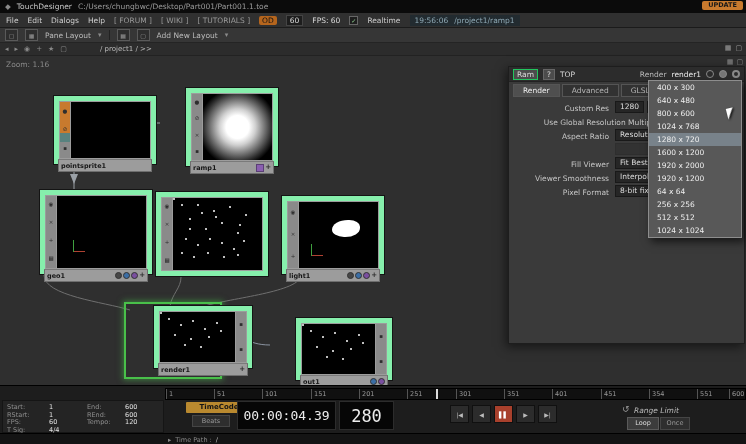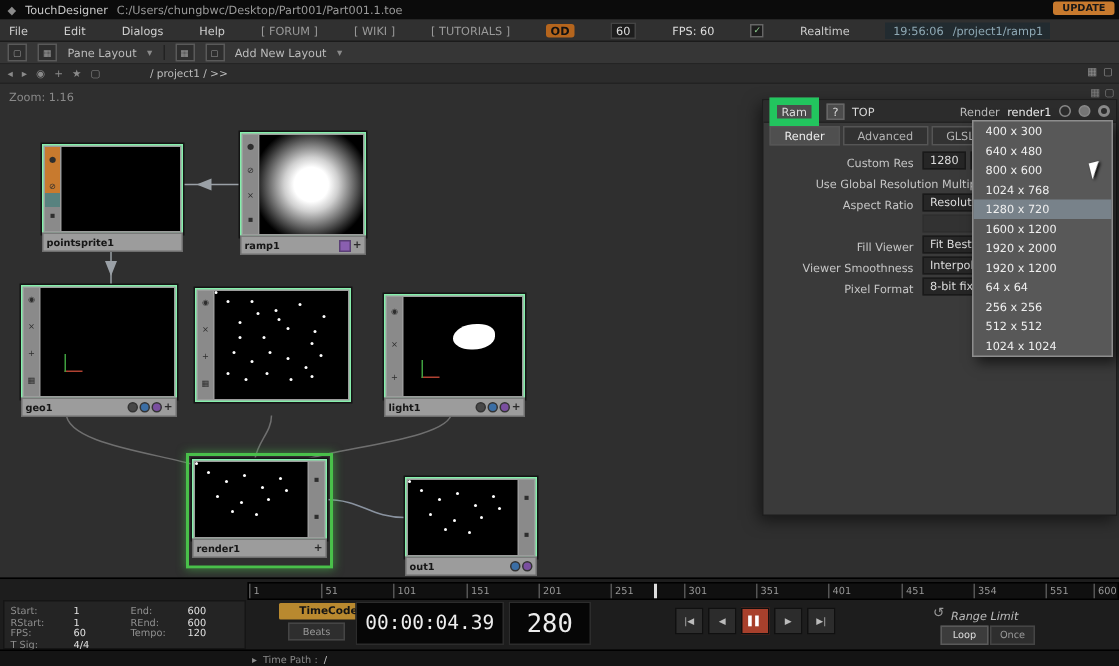--- a/index.html
+++ b/index.html
@@ -5,45 +5,45 @@
   html,body{margin:0;padding:0;background:#555;}
   .app{position:relative;width:746px;height:444px;background:#2a2a2a;overflow:hidden;
        font-family:"DejaVu Sans","Liberation Sans",sans-serif;font-size:8px;color:#ccc;}
   
   .titlebar{position:absolute;left:0;top:0;width:746px;height:13px;background:#0b0b0b;
             display:flex;align-items:center;gap:6px;padding:0 5px;box-sizing:border-box;
             font-size:7.5px;color:#c9c9c9;}
   .update-btn{position:absolute;right:3px;top:1px;height:9px;line-height:9px;background:#c87a2e;
               color:#181818;font-size:6.5px;padding:0 6px;border-radius:2px;font-weight:bold;}
   .menubar{position:absolute;left:0;top:13px;width:746px;height:15px;background:#303030;
-           border-bottom:1px solid #1b1b1b;display:flex;align-items:center;gap:24px;
+           border-bottom:1px solid #1b1b1b;display:flex;align-items:center;gap:9px;
            padding:0 6px;box-sizing:border-box;font-size:7.5px;}
   .menu-item{color:#d0d0d0;cursor:default;}
   .bracket-item{color:#9a9a9a;}
-  .od-badge{background:#b5651d;color:#111;padding:0 3px;border-radius:2px;font-weight:bold;}
+  .od-badge{background:#b5651d;color:#111;padding:0 3px;border-radius:2px;font-weight:normal;}
   .mini-box{background:#1d1d1d;border:1px solid #444;padding:0 3px;color:#ddd;}
   .chk{width:7px;height:7px;background:#1d1d1d;border:1px solid #666;display:inline-flex;
        align-items:center;justify-content:center;font-size:6px;color:#8fd08f;}
   .clockbox{background:#222b30;color:#8fa9b5;padding:1px 5px;display:flex;gap:6px;}
   .toolbar{position:absolute;left:0;top:28px;width:746px;height:15px;background:#363636;
            border-bottom:1px solid #242424;display:flex;align-items:center;gap:7px;
            padding:0 5px;box-sizing:border-box;font-size:7.5px;color:#bbb;}
   .tool-icon{width:11px;height:10px;border:1px solid #5a5a5a;background:#2e2e2e;color:#999;
              font-size:6px;display:inline-flex;align-items:center;justify-content:center;}
   .vdiv{width:1px;height:10px;background:#222;}
   .crumbbar{position:absolute;left:0;top:43px;width:746px;height:13px;background:#2c2c2c;
             border-bottom:1px solid #222;display:flex;align-items:center;gap:6px;
             padding:0 5px;box-sizing:border-box;font-size:7px;color:#999;}
   .crumb-icon{color:#8a8a8a;font-size:7px;}
   .crumb-right{position:absolute;right:4px;top:1px;display:flex;gap:4px;}
   
   .network{position:absolute;left:0;top:56px;width:746px;height:329px;background:#2f2f2f;overflow:hidden;}
   .zoom-label{position:absolute;left:6px;top:4px;color:#8a8a8a;font-size:7.5px;}
   .wires{position:absolute;left:0;top:0;width:746px;height:329px;}
-  .node{position:absolute;background:#9c9c9c;border:1px solid #86efac;box-shadow:0 0 0 1px #141414;}
+  .node{position:absolute;background:#9c9c9c;border:5px solid #86efac;box-shadow:0 0 0 1px #141414;margin-left:26px;}
   .strip{position:absolute;left:1px;top:1px;bottom:1px;width:10px;background:#8a8a8a;
          display:flex;flex-direction:column;align-items:center;justify-content:space-around;
          color:#2e2e2e;font-size:5.5px;line-height:1;}
   .strip.orange{background:linear-gradient(#c87a2e 0 55%,#58827f 55% 72%,#8a8a8a 72% 100%);}
   .strip.right{left:auto;right:1px;}
   .viewer{position:absolute;left:12px;top:1px;right:1px;bottom:1px;background:#000;overflow:hidden;}
   .viewer.rside{left:1px;right:12px;}
   .namebar{position:absolute;left:-1px;right:-1px;top:100%;height:11px;background:#9c9c9c;
            border:1px solid #6e6e6e;border-top:1px solid #7a7a7a;display:flex;align-items:center;
            justify-content:space-between;padding:0 2px;color:#161616;font-size:6.5px;font-weight:bold;}
@@ -64,21 +64,21 @@
         border-radius:60% 40% 55% 45%;}
   .axis-x{position:absolute;width:12px;height:1px;background:#b04232;}
   .axis-y{position:absolute;width:1px;height:12px;background:#3f9f3f;}
   .selwrap{position:absolute;border:2px solid #49c04a;box-shadow:0 0 6px 1px rgba(73,192,74,.55);}
   .pane-icons{position:absolute;right:3px;top:2px;display:flex;gap:3px;color:#8a8a8a;font-size:7px;}
   
   .params{position:absolute;left:508px;top:66px;width:237px;height:278px;background:#3a3a3a;
           border:1px solid #1d1d1d;box-shadow:-2px 3px 10px rgba(0,0,0,.55);box-sizing:border-box;}
   .p-header{height:14px;background:#2c2c2c;border-bottom:1px solid #222;display:flex;
             align-items:center;gap:5px;padding:0 4px;font-size:7.5px;}
-  .p-badge{background:#4c4c4c;border:5px solid #22c55e;color:#ddd;padding:0 3px;}
+  .p-badge{background:#4c4c4c;border:1px solid #22c55e;color:#ddd;padding:0 3px;}
   .p-help{background:#4c4c4c;border:1px solid #666;color:#ddd;padding:0 3px;}
   .hicon{width:8px;height:8px;border-radius:50%;border:1px solid #8a8a8a;box-sizing:border-box;}
   .hicon.fill{background:#777;}
   .p-tabs{display:flex;gap:2px;padding:2px 4px;}
   .p-tab{background:#323232;border:1px solid #555;padding:1px 9px;color:#b5b5b5;font-size:7.5px;}
   .p-tab.active{background:#4f4f4f;color:#eee;}
   .prow{display:flex;align-items:flex-end;height:14px;padding:0 4px;}
   .plabel{width:96px;text-align:right;padding-right:6px;color:#c6c6c6;font-size:7.5px;flex:none;}
   .pval{background:#262626;border:1px solid #191919;color:#ddd;padding:0 4px;height:10px;
         line-height:10px;font-size:7.5px;margin-right:3px;}

